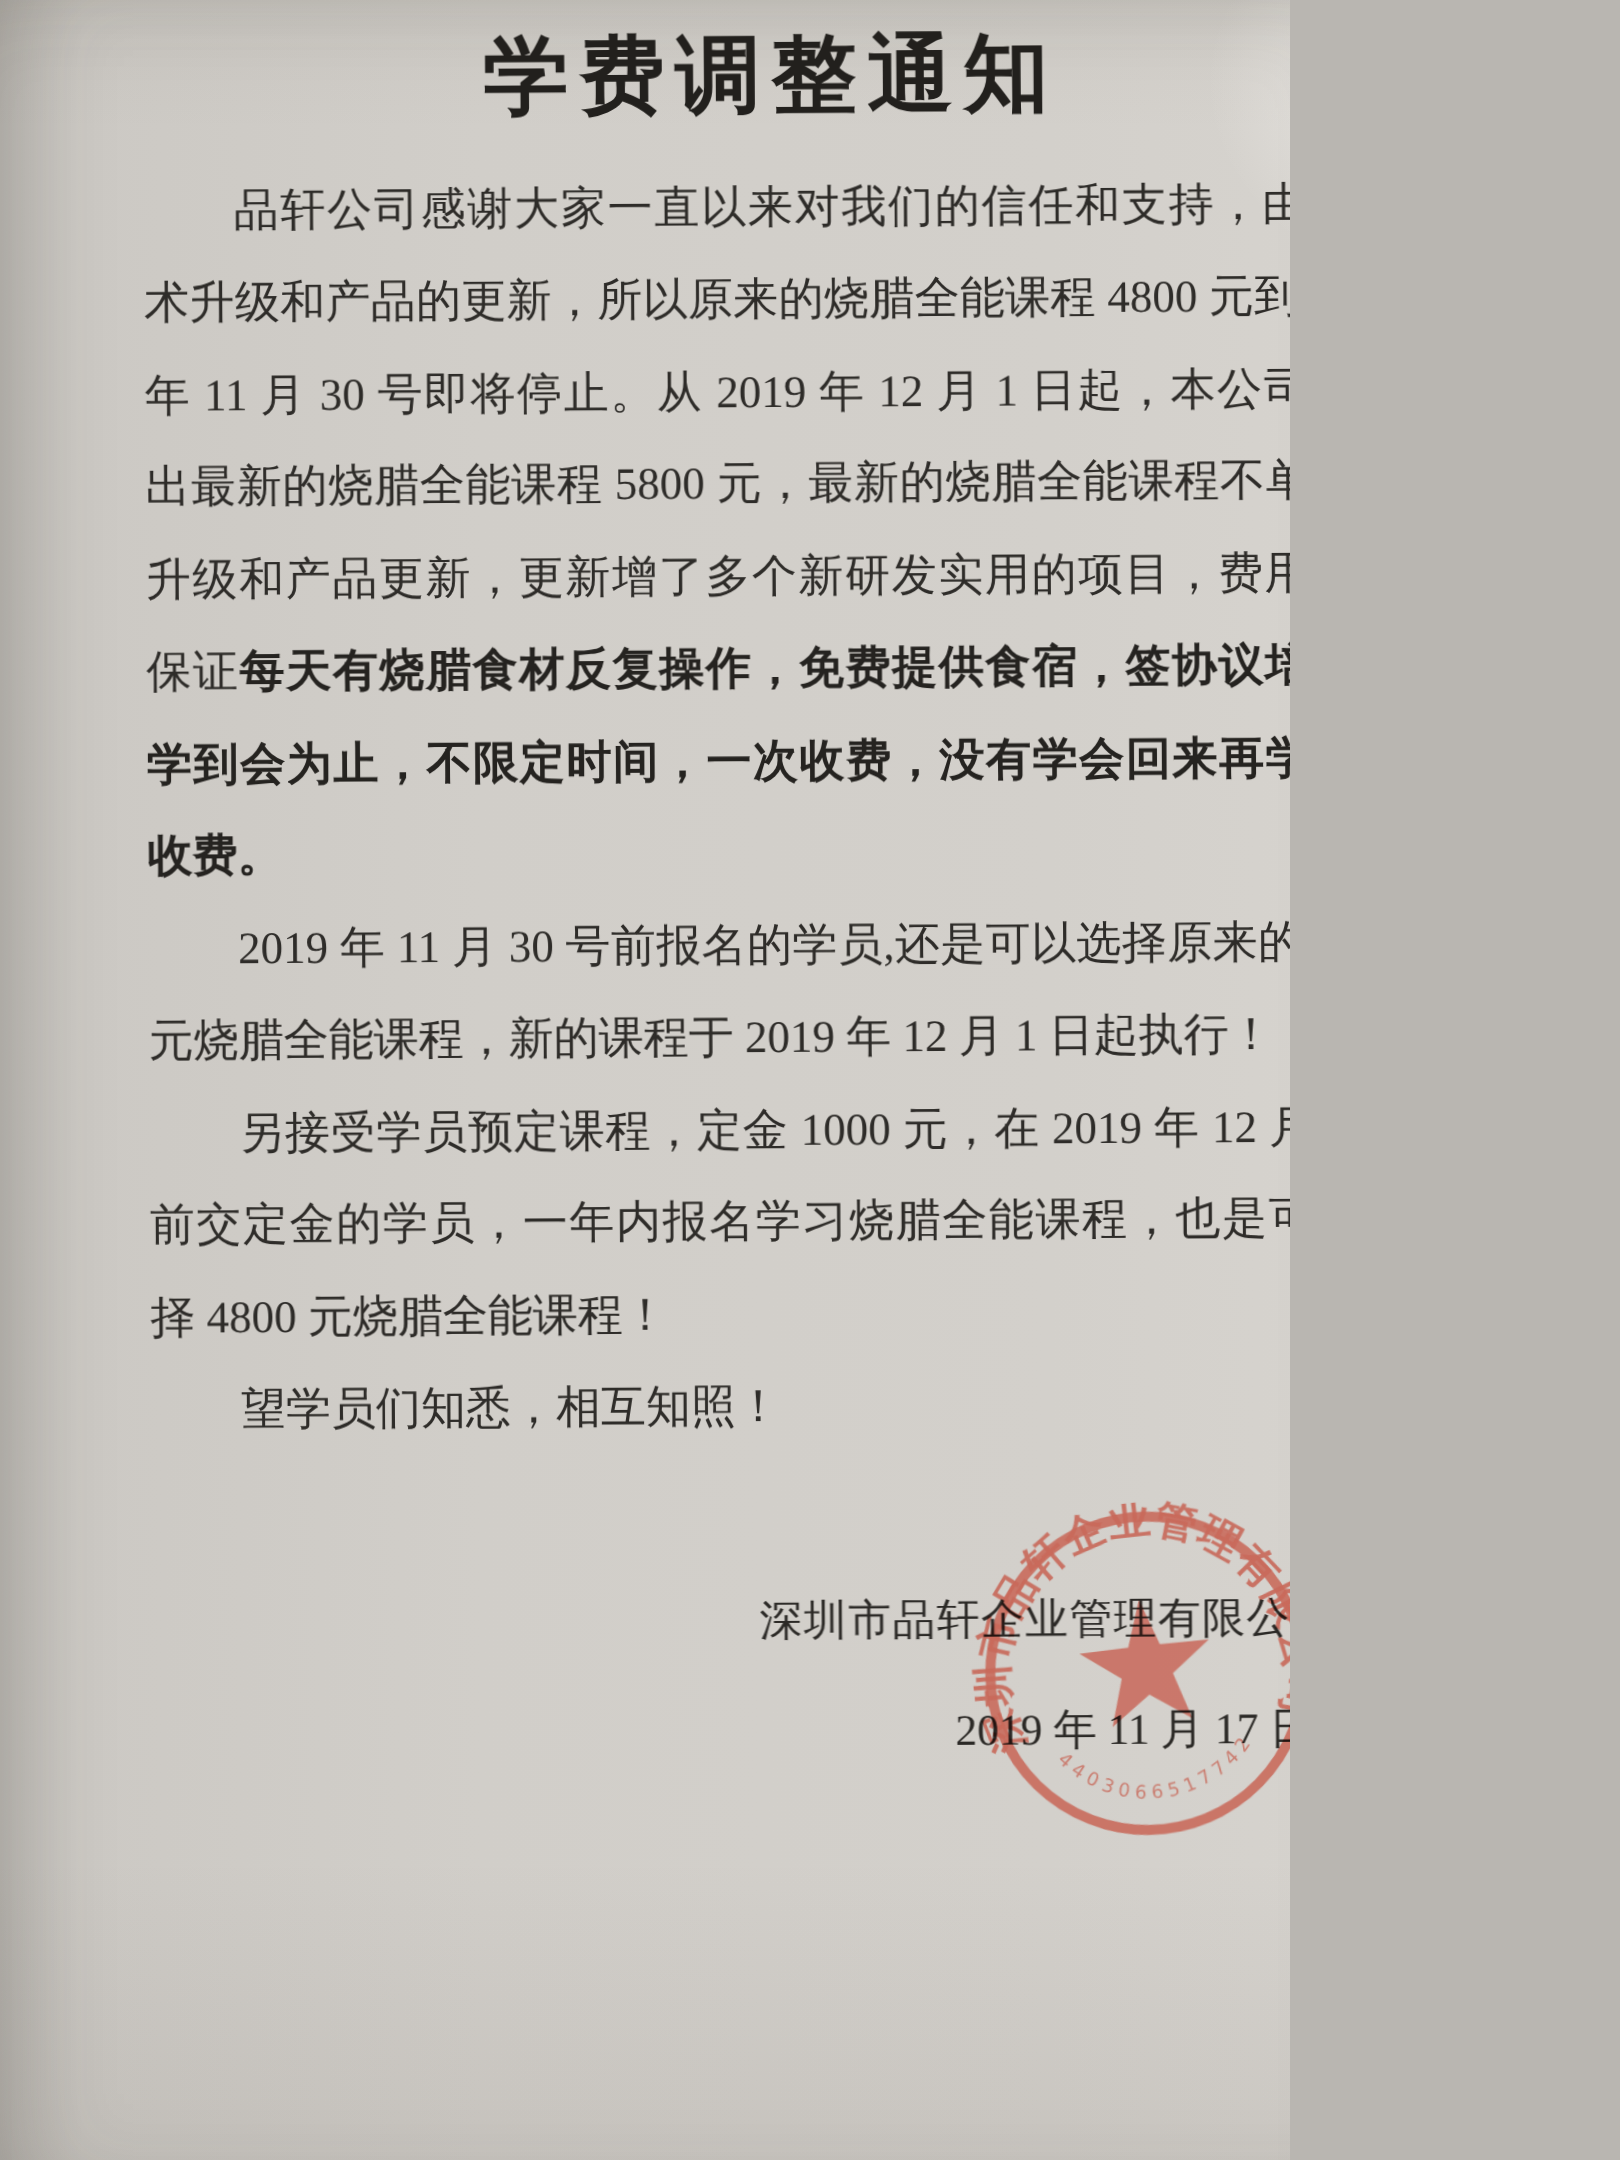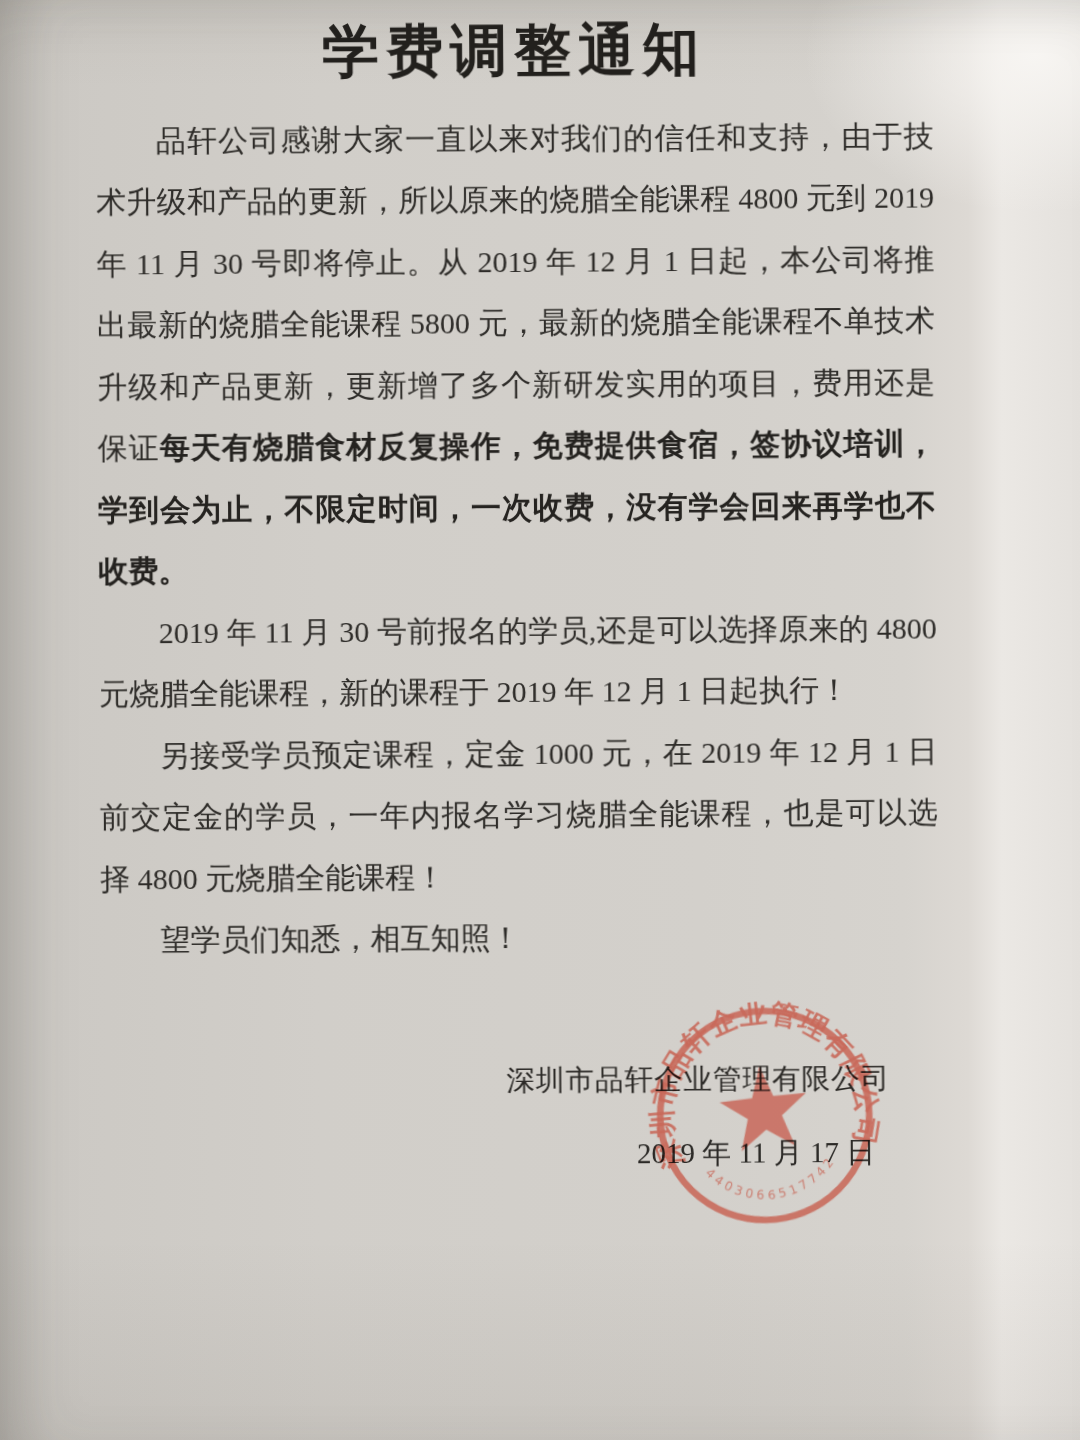--- a/index.html
+++ b/index.html
@@ -7,21 +7,21 @@
     --ink:#2e2c29;
     --seal-color:#c5503f;
   }
   *{margin:0;padding:0;box-sizing:border-box;}
   html,body{width:1080px;height:1440px;overflow:hidden;}
   body{
     font-family:"Liberation Serif","DejaVu Serif",serif;
     background:#b9b6b1;
   }
   .photo{
-    position:relative;width:1080px;height:1440px;overflow:hidden;
+    position:relative;width:860px;height:1440px;overflow:hidden;
     background:
       radial-gradient(ellipse 320px 220px at 1035px 55px, rgba(248,246,243,.95), rgba(248,246,243,0) 72%),
       linear-gradient(180deg, rgba(120,110,95,.06) 0, rgba(0,0,0,0) 6%, rgba(0,0,0,0) 86%, rgba(60,50,40,.07) 100%),
       linear-gradient(90deg, #c2bfba 0, #ccc9c4 55px, #d1cec9 320px, #d3d0cb 700px, #d6d3ce 905px, #ddd9d4 968px, #ebe8e4 1002px, #e4e1dd 1080px),
       var(--paper);
     box-shadow:inset 45px 0 70px -40px rgba(60,55,48,.25), inset 0 45px 60px -45px rgba(60,55,48,.12);
   }
   .page{
     position:absolute;left:95px;top:18px;width:838px;
     transform:rotate(-0.35deg);transform-origin:50% 0;

